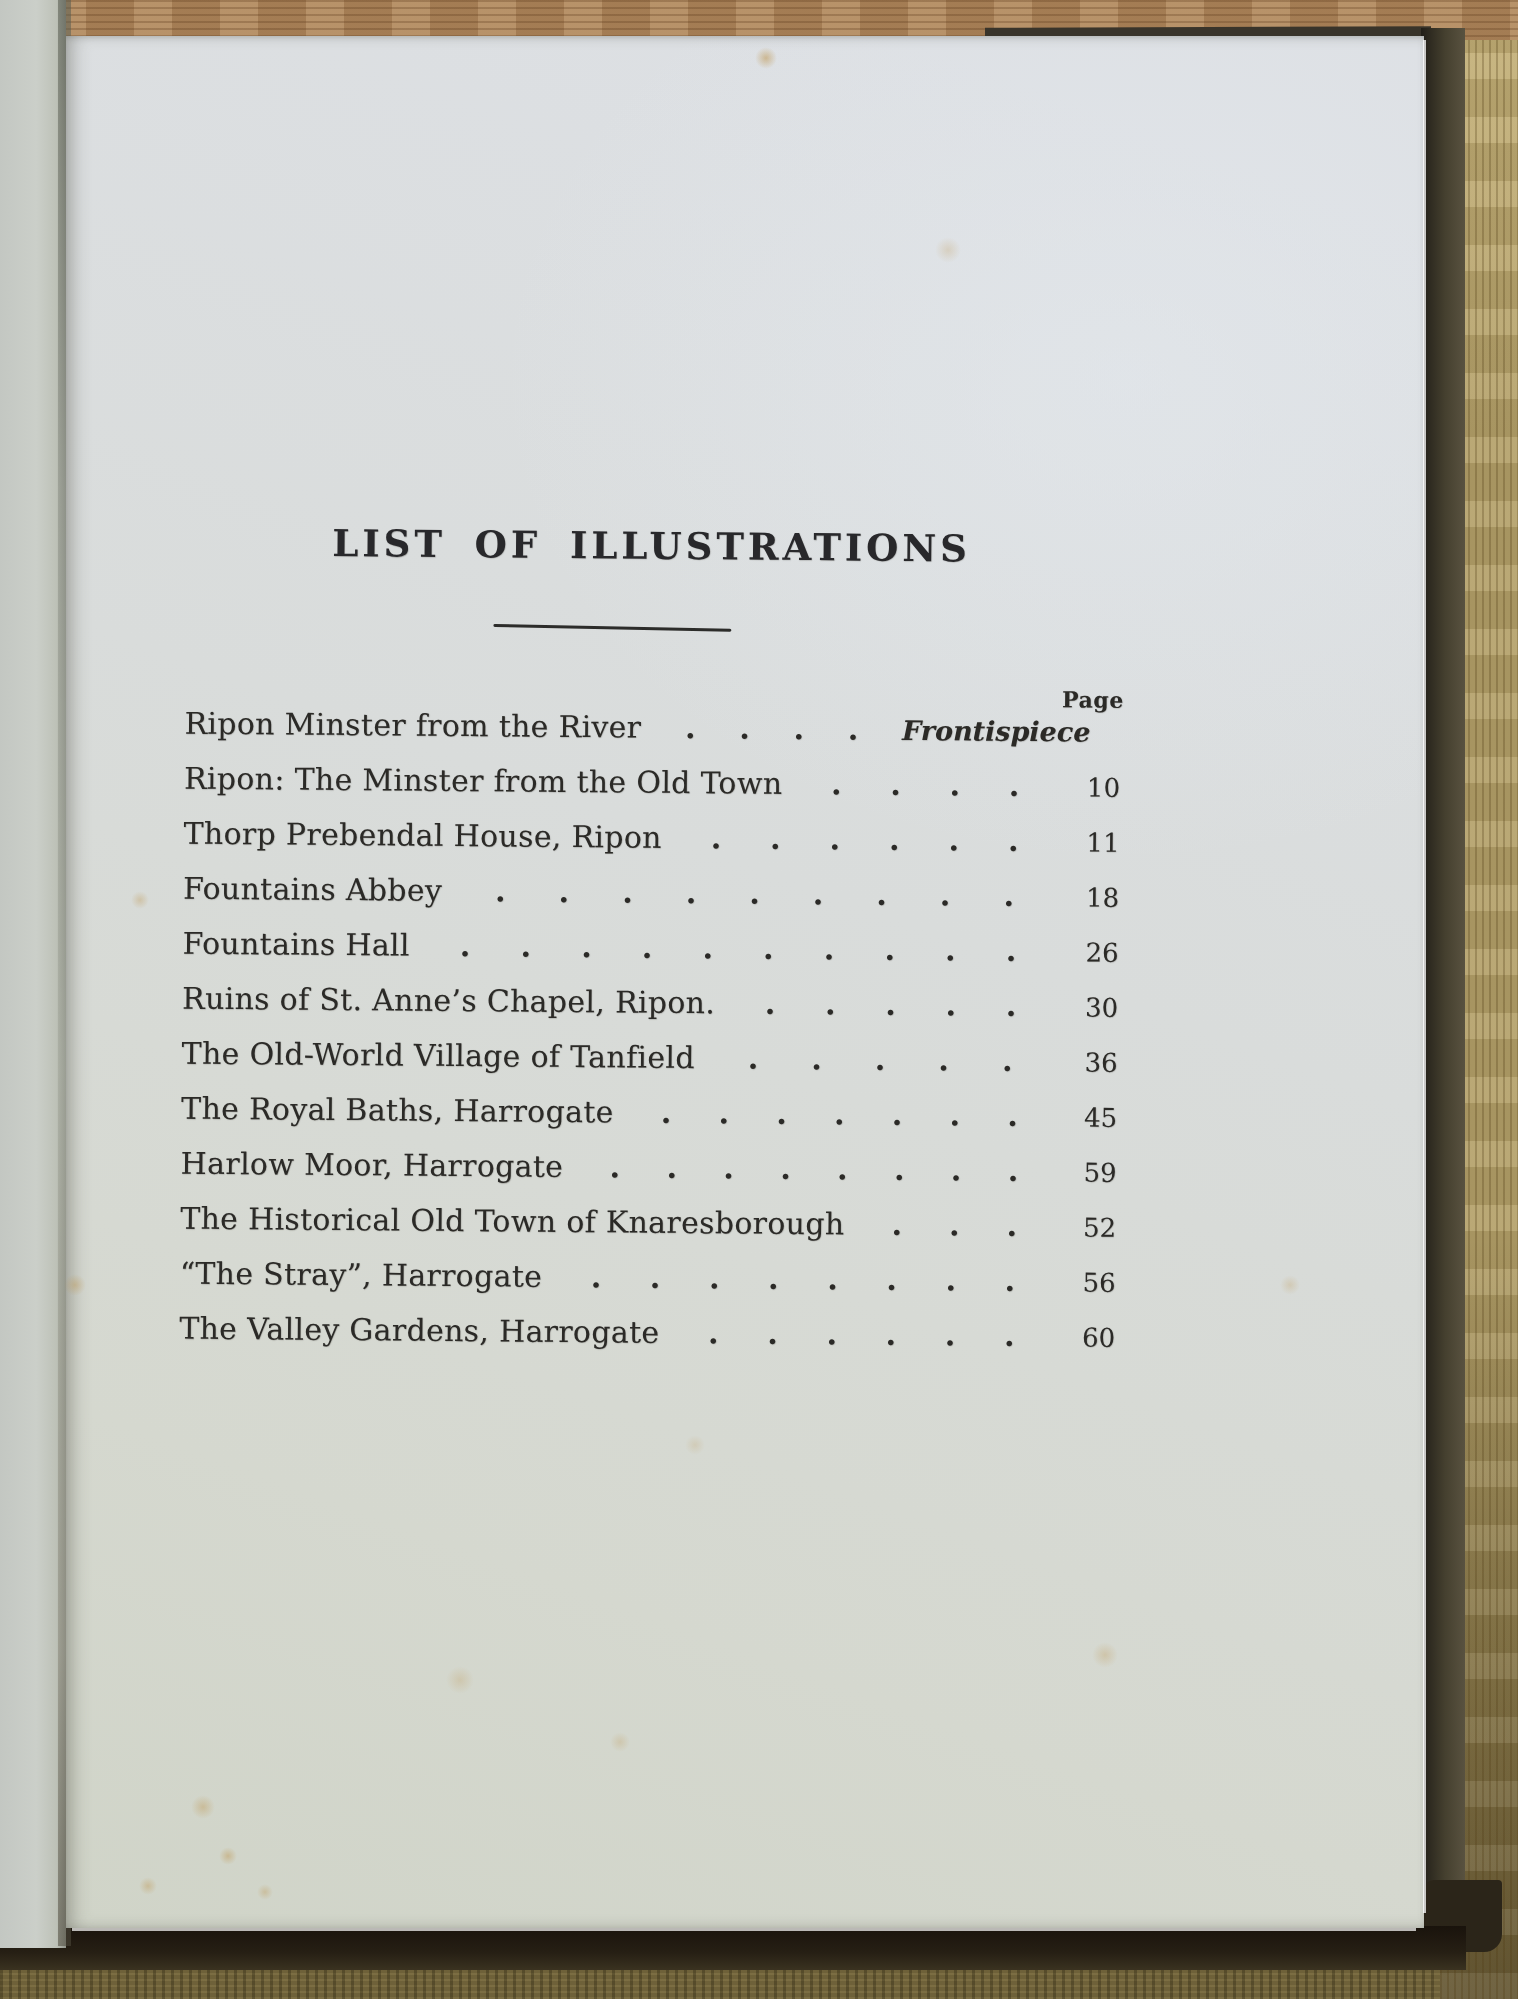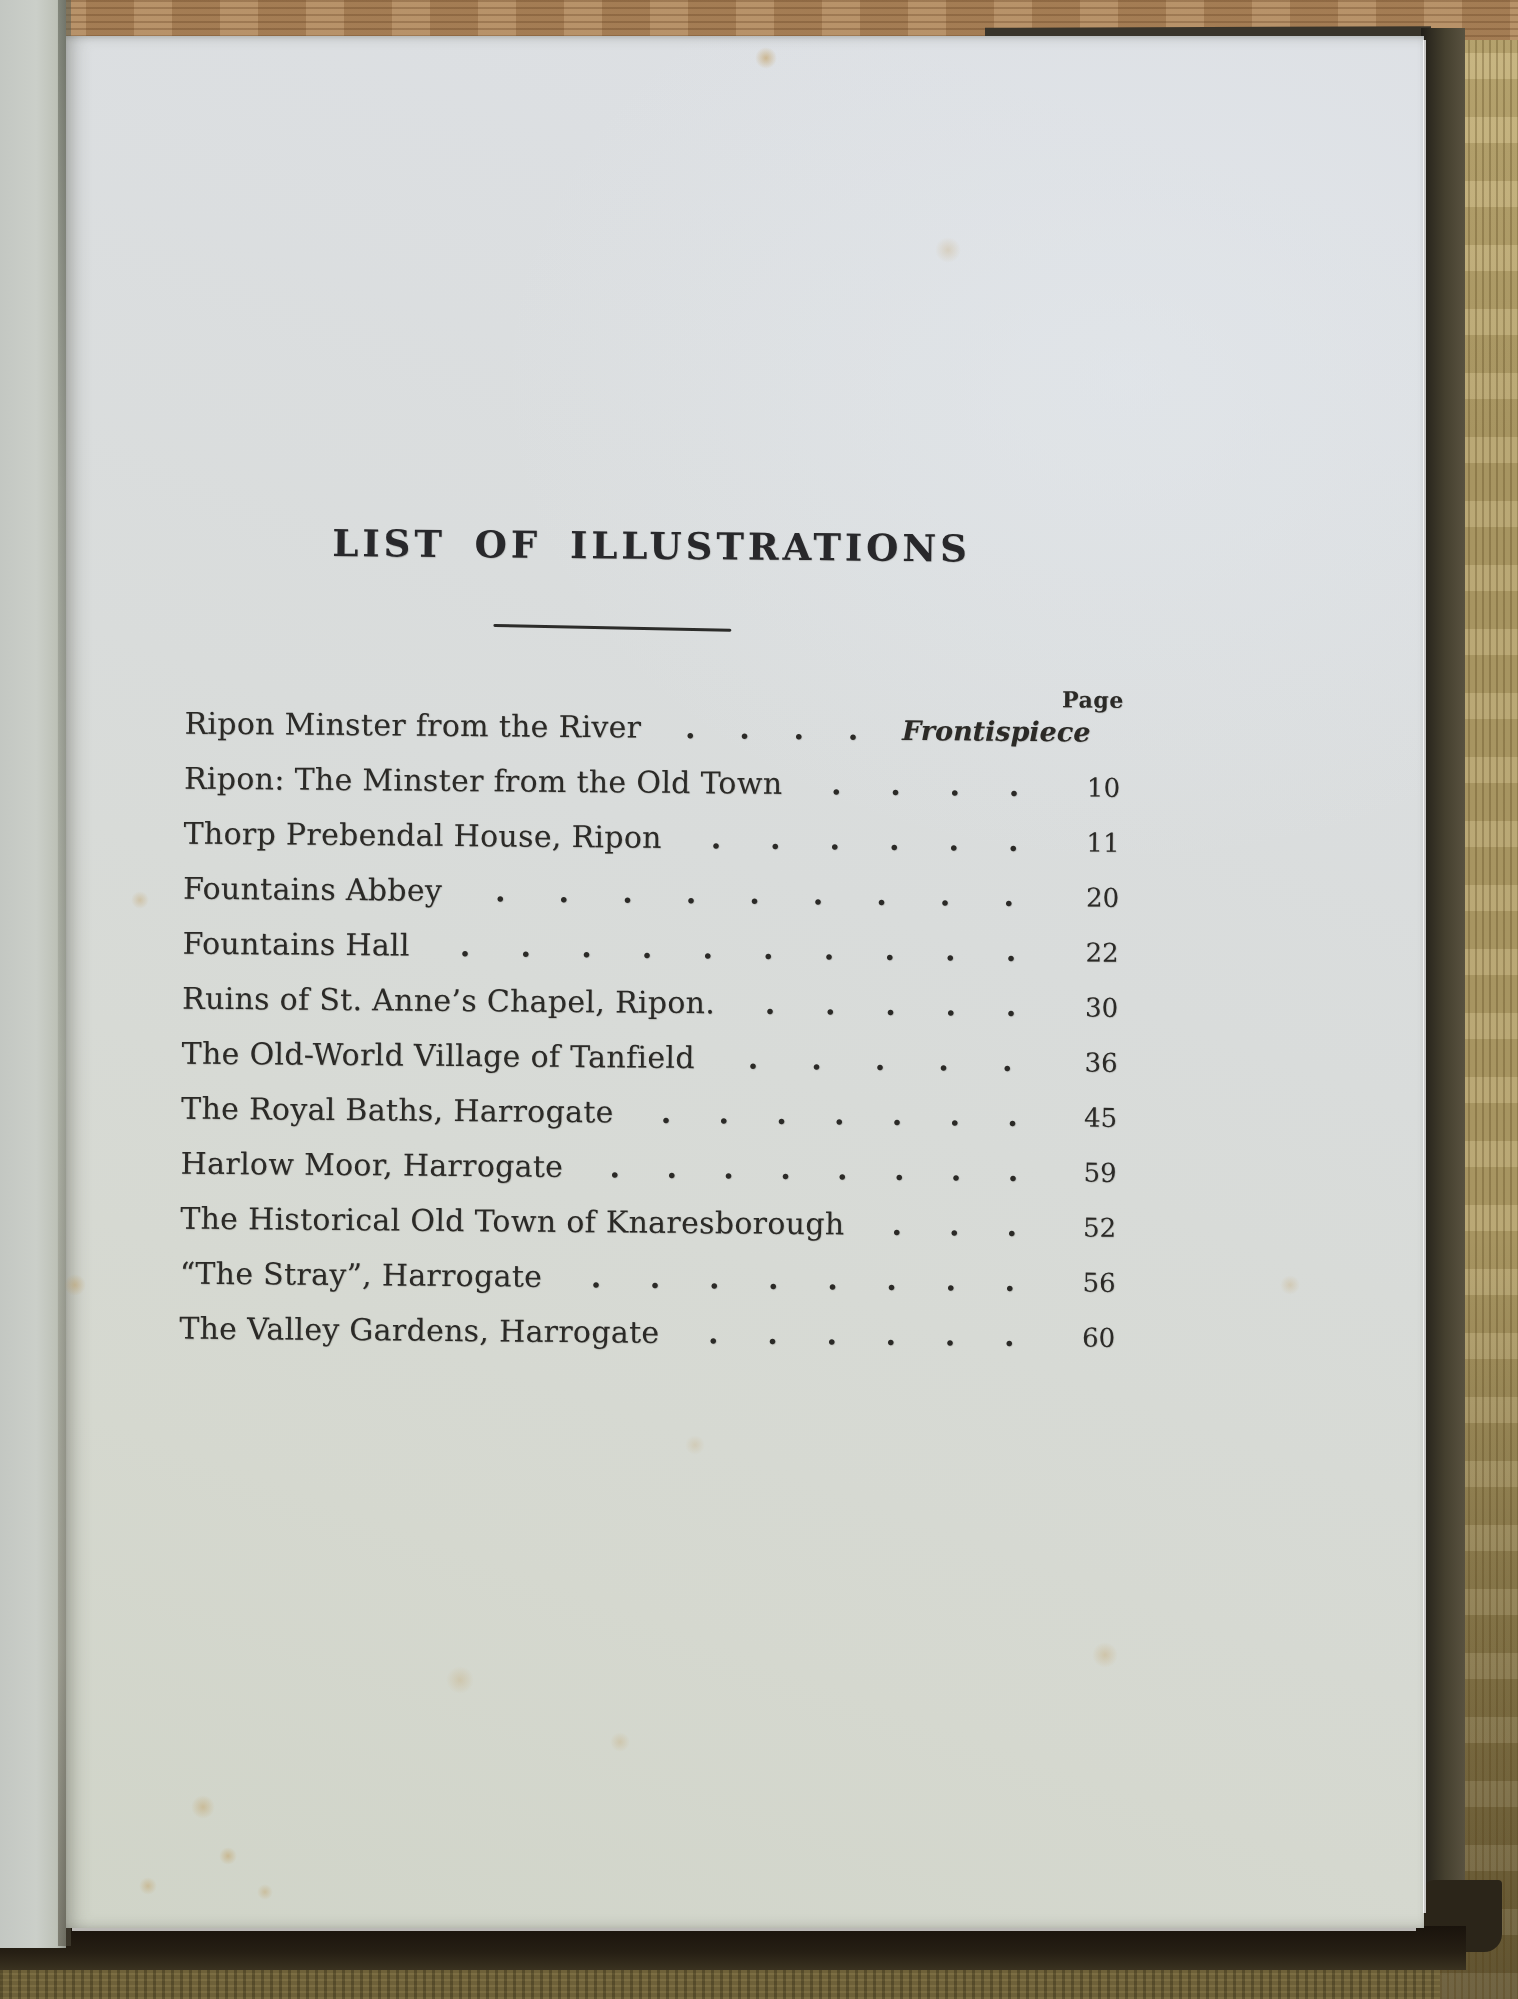--- a/index.html
+++ b/index.html
@@ -156,37 +156,37 @@
               <span class="dot">.</span>
               <span class="dot">.</span>
               <span class="dot">.</span>
               <span class="dot">.</span>
               <span class="dot">.</span>
               <span class="dot">.</span>
               <span class="dot">.</span>
               <span class="dot">.</span>
               <span class="dot">.</span>
             </span>
-            <span class="value">20</span>
+            <span class="value">18</span>
           </div>
           <div class="row">
             <span class="entry-title">Fountains Hall</span>
             <span class="leader">
               <span class="dot">.</span>
               <span class="dot">.</span>
               <span class="dot">.</span>
               <span class="dot">.</span>
               <span class="dot">.</span>
               <span class="dot">.</span>
               <span class="dot">.</span>
               <span class="dot">.</span>
               <span class="dot">.</span>
               <span class="dot">.</span>
             </span>
-            <span class="value">22</span>
+            <span class="value">26</span>
           </div>
           <div class="row">
             <span class="entry-title">Ruins of St. Anne’s Chapel, Ripon.</span>
             <span class="leader">
               <span class="dot">.</span>
               <span class="dot">.</span>
               <span class="dot">.</span>
               <span class="dot">.</span>
               <span class="dot">.</span>
             </span>

